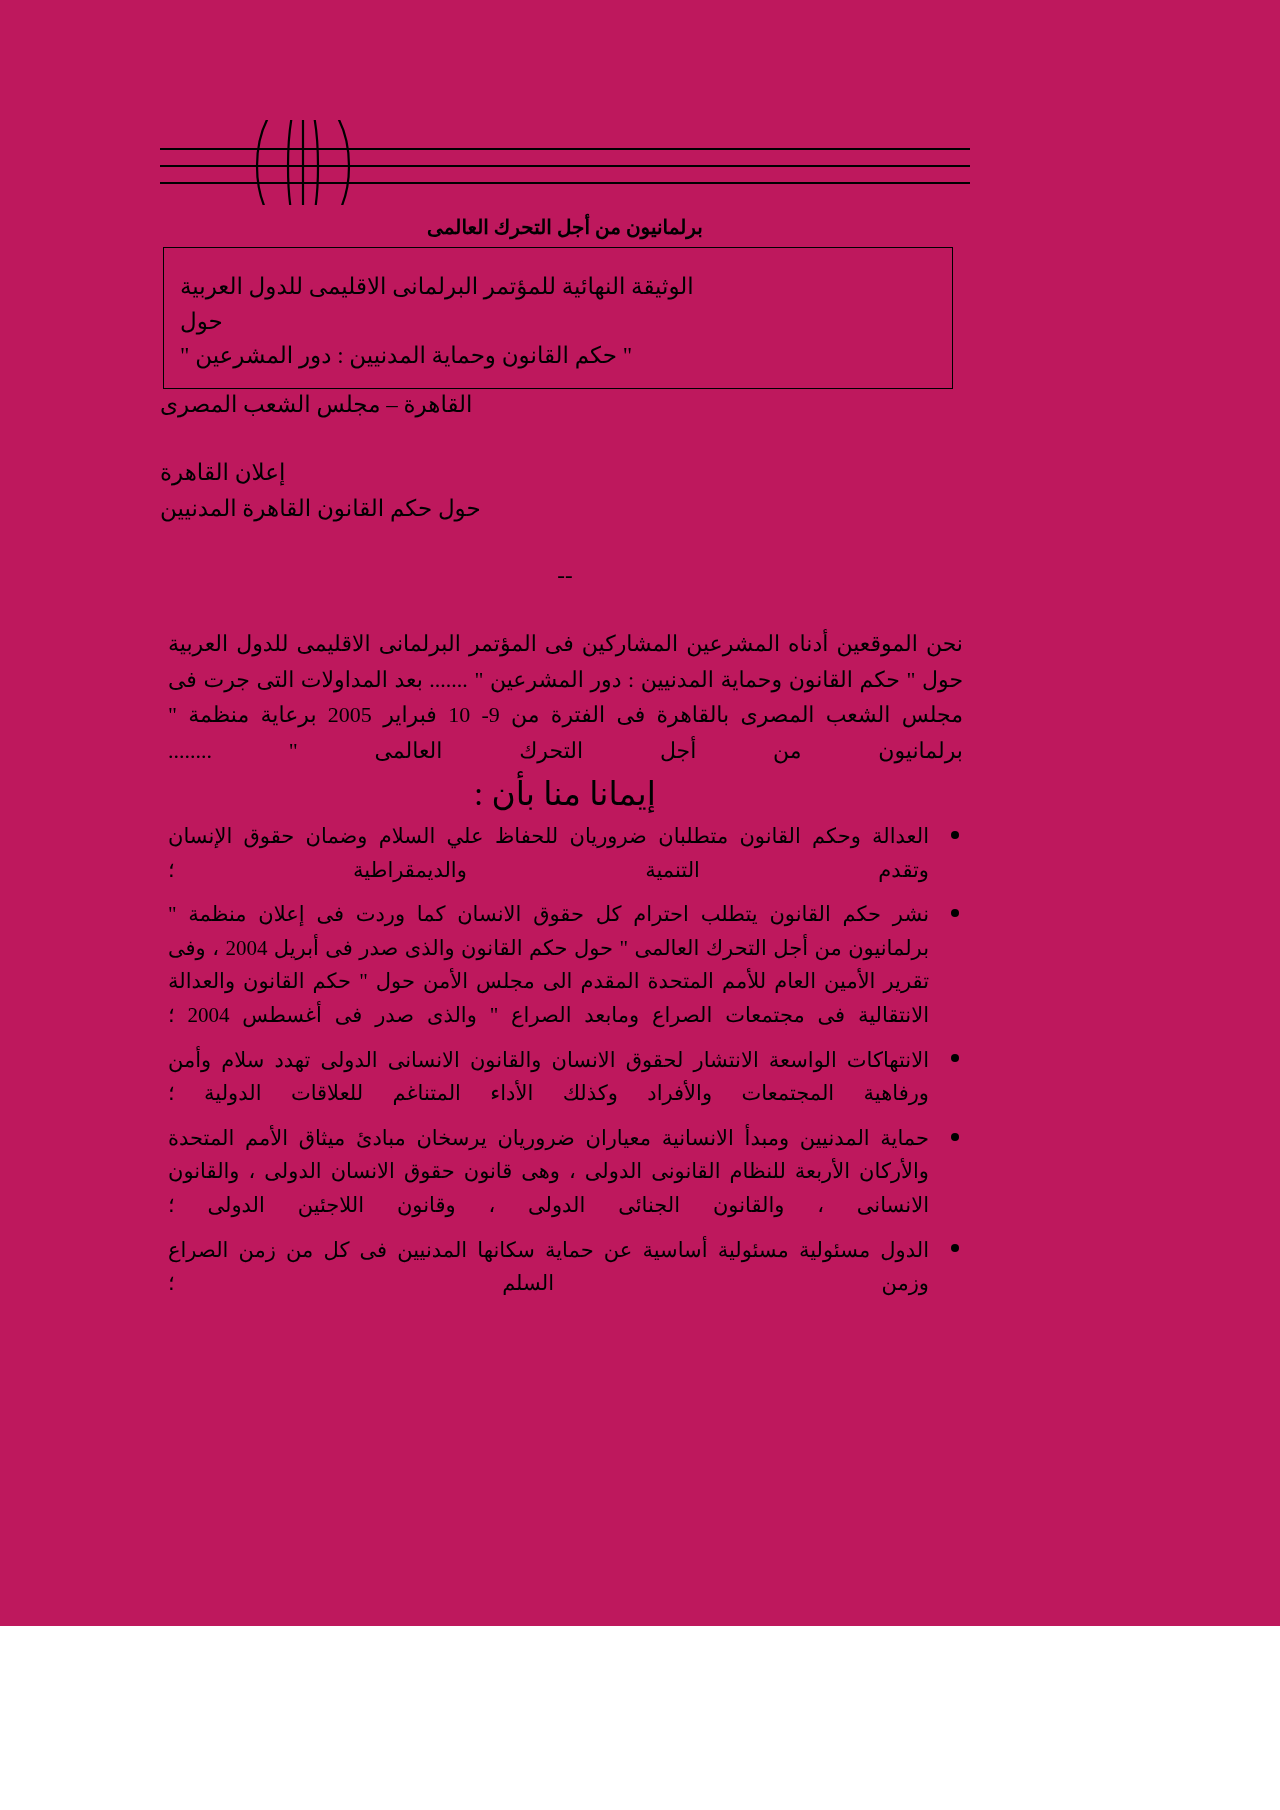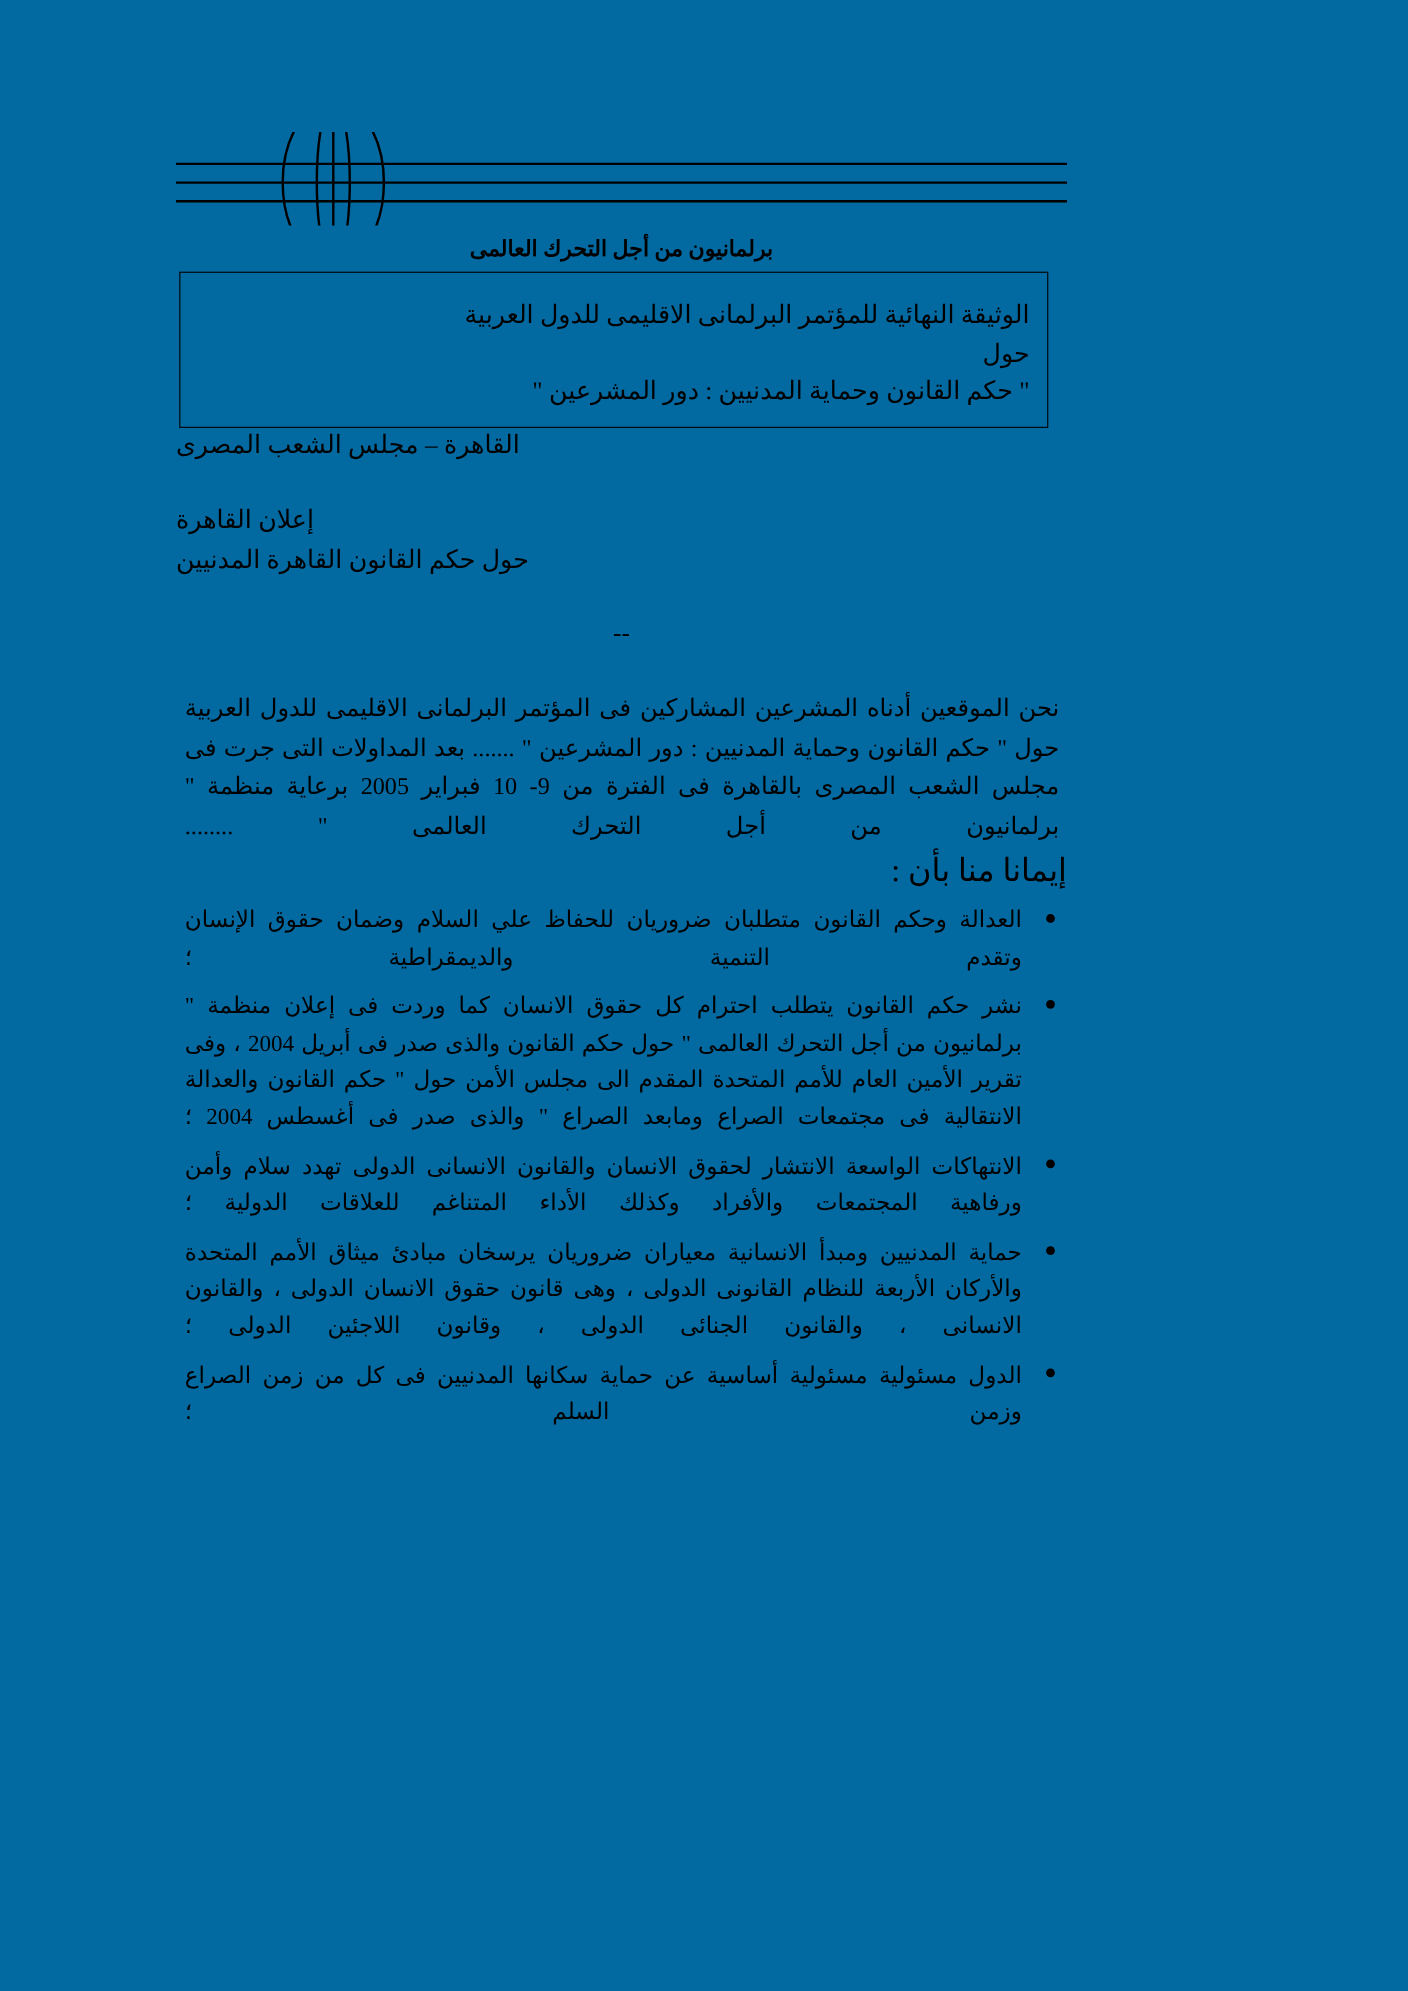--- a/index.html
+++ b/index.html
@@ -15,22 +15,22 @@
     color: #000000;
     position: relative;
     overflow: hidden;
   }
 
   .page {
     position: absolute;
     left: 0;
     top: 0;
     width: 1280px;
-    height: 1810px;
-    background: #0369a1;
+    height: 1626px;
+    background: #be185d;
   }
 
   
   .letterhead {
     position: absolute;
     left: 160px;
     top: 120px;
     width: 810px;
     height: 85px;
   }
@@ -51,21 +51,21 @@
 
   
   .title-box {
     position: absolute;
     left: 163px;
     top: 247px;
     width: 790px;
     border: 1.5px solid #000;
     box-sizing: border-box;
     padding: 22px 16px 14px 16px;
-    text-align: right;
+    text-align: left;
     direction: rtl;
     font-size: 23px;
     line-height: 1.5;
   }
   .title-box .ln { display: block; white-space: nowrap; }
 
   
   .venue {
     position: absolute;
     left: 160px;
@@ -115,22 +115,22 @@
     word-spacing: 1px;
   }
 
   
   .belief-head {
     position: absolute;
     left: 160px;
     top: 775px;
     width: 810px;
     direction: rtl;
-    text-align: right;
-    font-size: 29px;
+    text-align: center;
+    font-size: 33px;
     line-height: 1.2;
   }
 
   
   .bullets {
     position: absolute;
     left: 168px;
     top: 820px;
     width: 795px;
     direction: rtl;

